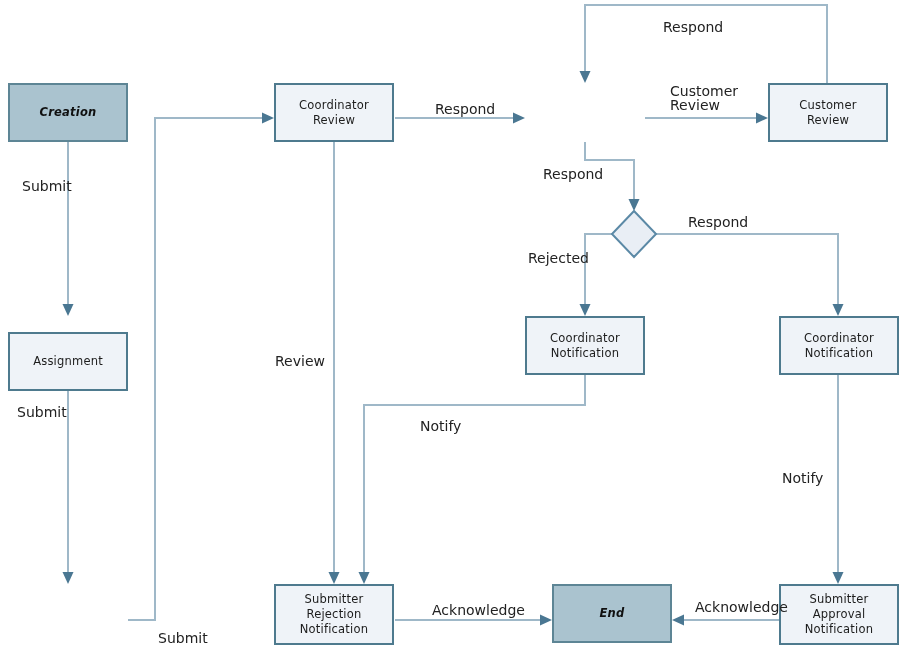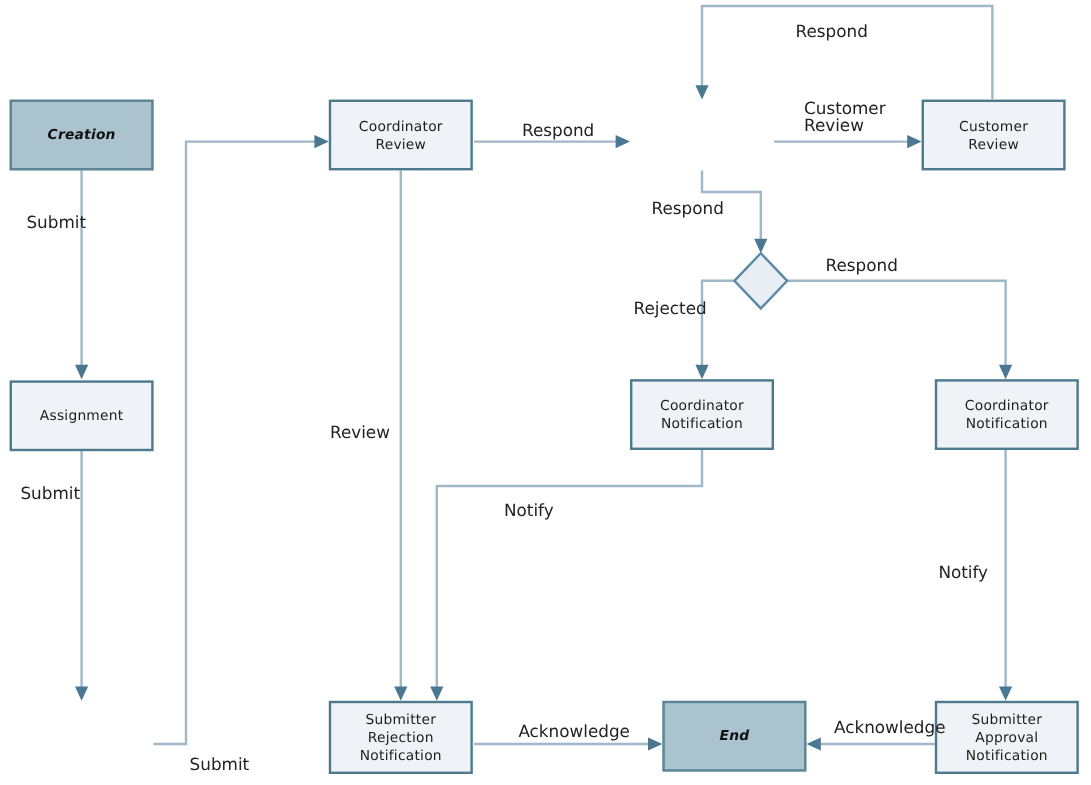--- a/index.html
+++ b/index.html
@@ -109,21 +109,21 @@
 
   <div class="node terminal" style="left:8px;top:83px">
     <span>Creation</span>
   </div>
   <div class="node" style="left:274px;top:83px">
     <span>Coordinator Review</span>
   </div>
   <div class="node" style="left:768px;top:83px">
     <span>Customer Review</span>
   </div>
-  <div class="node" style="left:8px;top:317px">
+  <div class="node" style="left:8px;top:332px">
     <span>Assignment</span>
   </div>
   <div class="node" style="left:525px;top:316px">
     <span>Coordinator Notification</span>
   </div>
   <div class="node" style="left:779px;top:316px">
     <span>Coordinator Notification</span>
   </div>
   <div class="node tall" style="left:274px;top:584px">
     <span>Submitter Rejection Notification</span>

